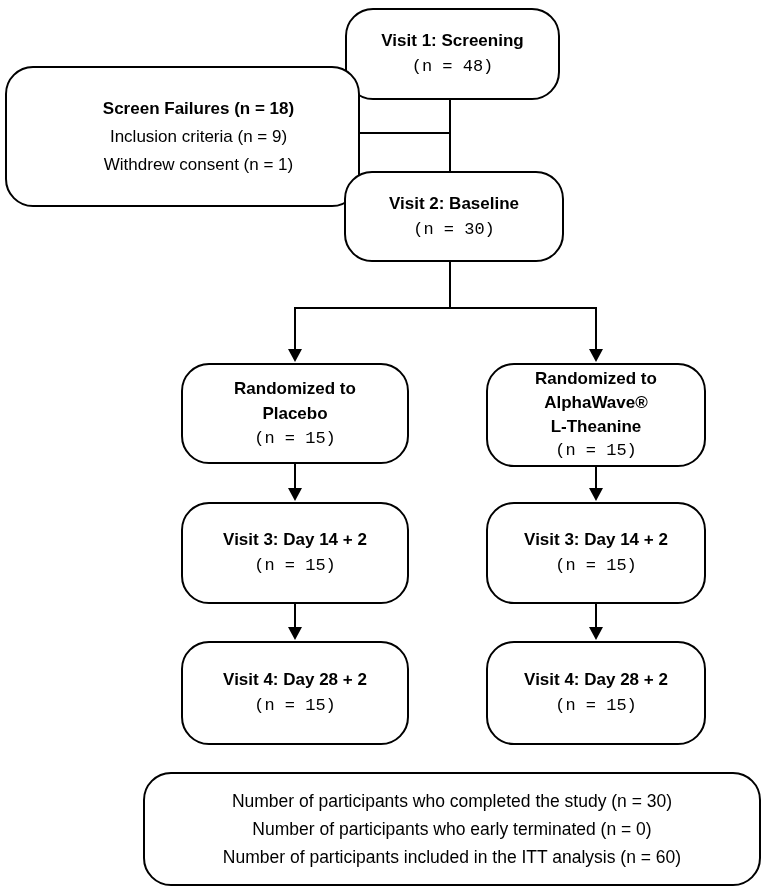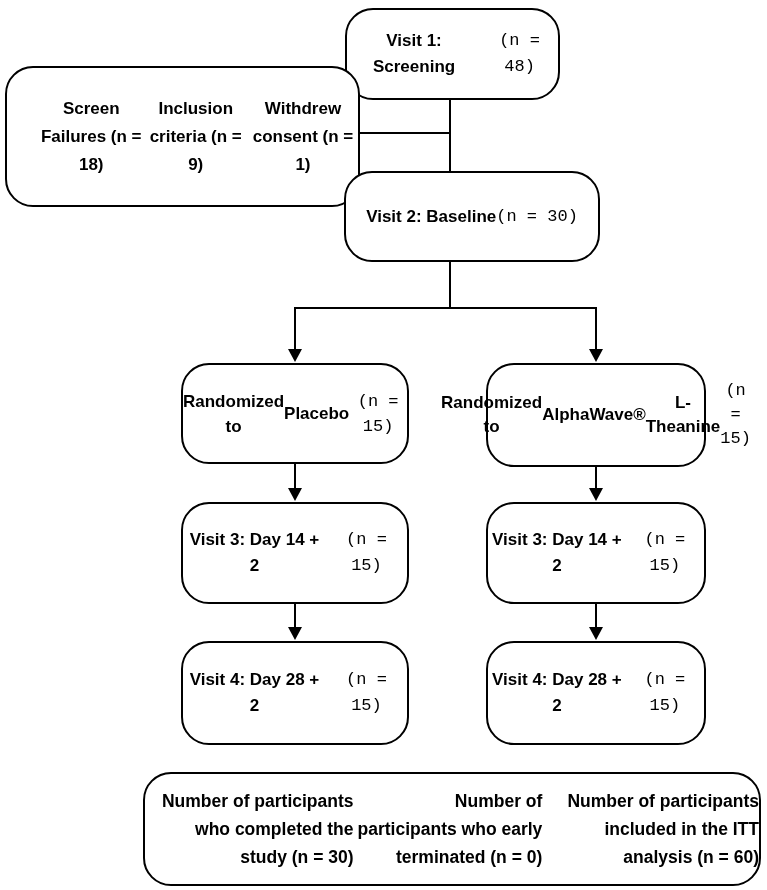--- a/index.html
+++ b/index.html
@@ -24,45 +24,45 @@
     height: 890px;
     pointer-events: none;
   }
   .flowbox {
     position: absolute;
     box-sizing: border-box;
     background: #ffffff;
     border: 2px solid #000000;
     border-radius: 28px;
     display: flex;
-    flex-direction: row;
+    flex-direction: column;
     align-items: center;
     justify-content: center;
     text-align: center;
   }
   .flowbox .title {
     font-weight: bold;
     font-size: 17px;
     line-height: 26px;
   }
   .flowbox .nline {
     font-weight: normal;
     font-size: 17px;
     line-height: 26px;
     font-family: Liberation Mono, monospace;
   }
   .flowbox .item {
-    font-weight: bold;
+    font-weight: normal;
     font-size: 17px;
     line-height: 28px;
   }
   .box-visit1     { left: 345px; top: 8px;   width: 215px; height: 92px; }
   .box-screenfail { left: 5px;   top: 66px;  width: 355px; height: 141px; padding-left: 32px; }
   .box-screenfail .title { line-height: 28px; }
-  .box-visit2     { left: 344px; top: 171px; width: 256px; height: 91px; }
+  .box-visit2     { left: 344px; top: 171px; width: 220px; height: 91px; }
   .box-placebo    { left: 181px; top: 363px; width: 228px; height: 101px; }
   .box-theanine   { left: 486px; top: 363px; width: 220px; height: 104px; }
   .box-theanine .title, .box-theanine .nline { line-height: 24px; }
   .box-placebo .title, .box-placebo .nline { line-height: 25px; }
   .box-visit3l    { left: 181px; top: 502px; width: 228px; height: 102px; }
   .box-visit3r    { left: 486px; top: 502px; width: 220px; height: 102px; }
   .box-visit4l    { left: 181px; top: 641px; width: 228px; height: 104px; }
   .box-visit4r    { left: 486px; top: 641px; width: 220px; height: 104px; }
   .box-summary    { left: 143px; top: 772px; width: 618px; height: 114px; }
   .box-summary .item { font-size: 17.5px; line-height: 28px; text-align: right; }

